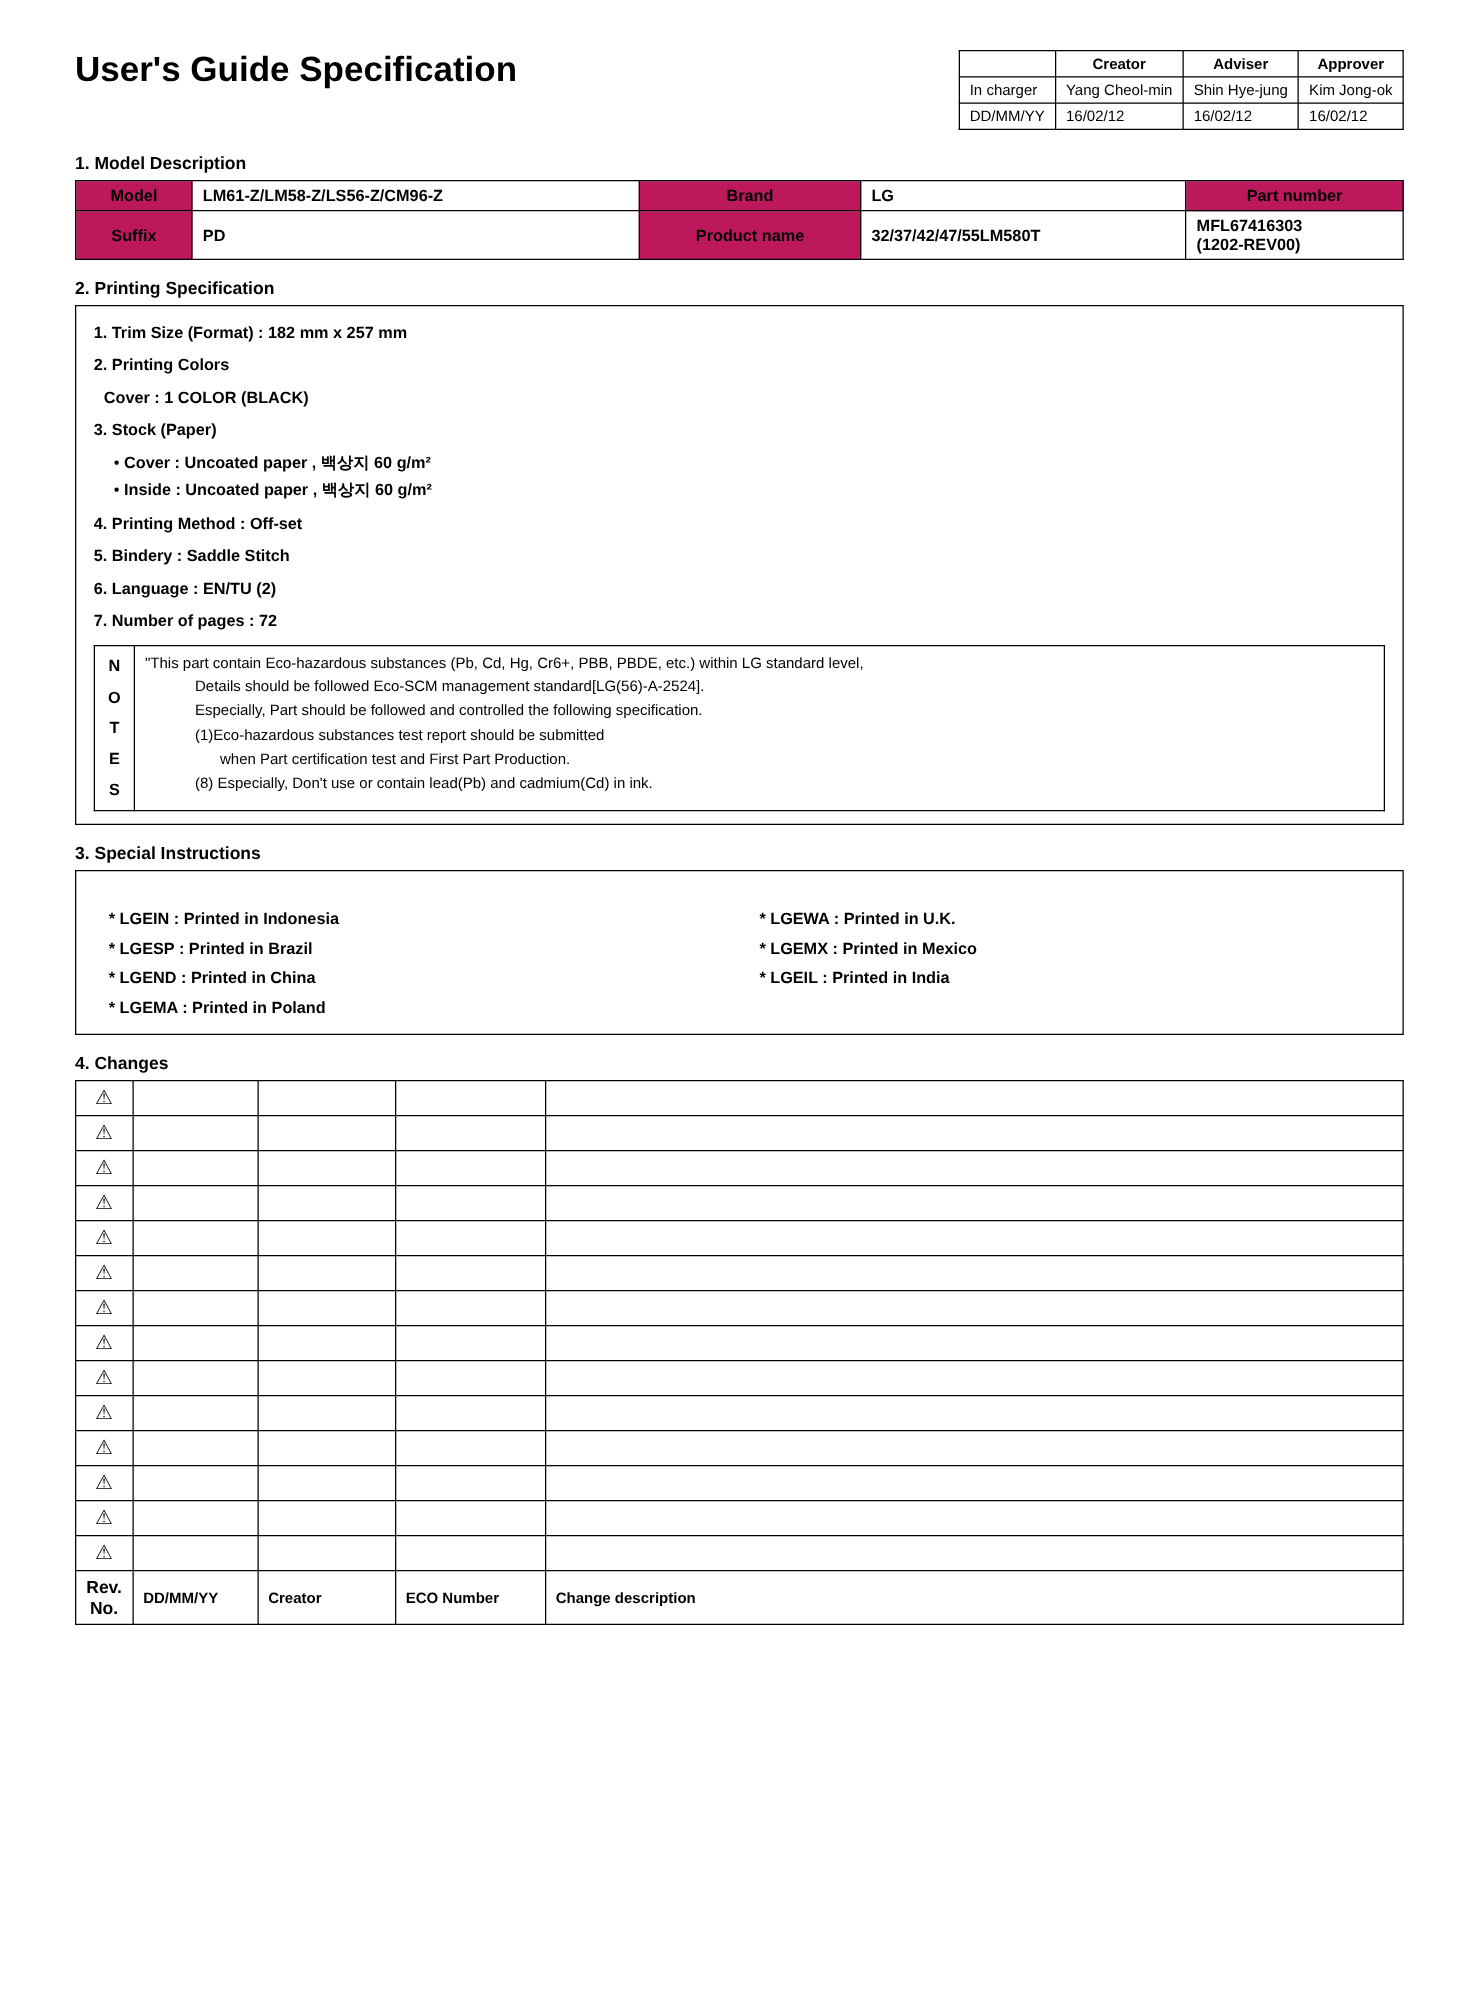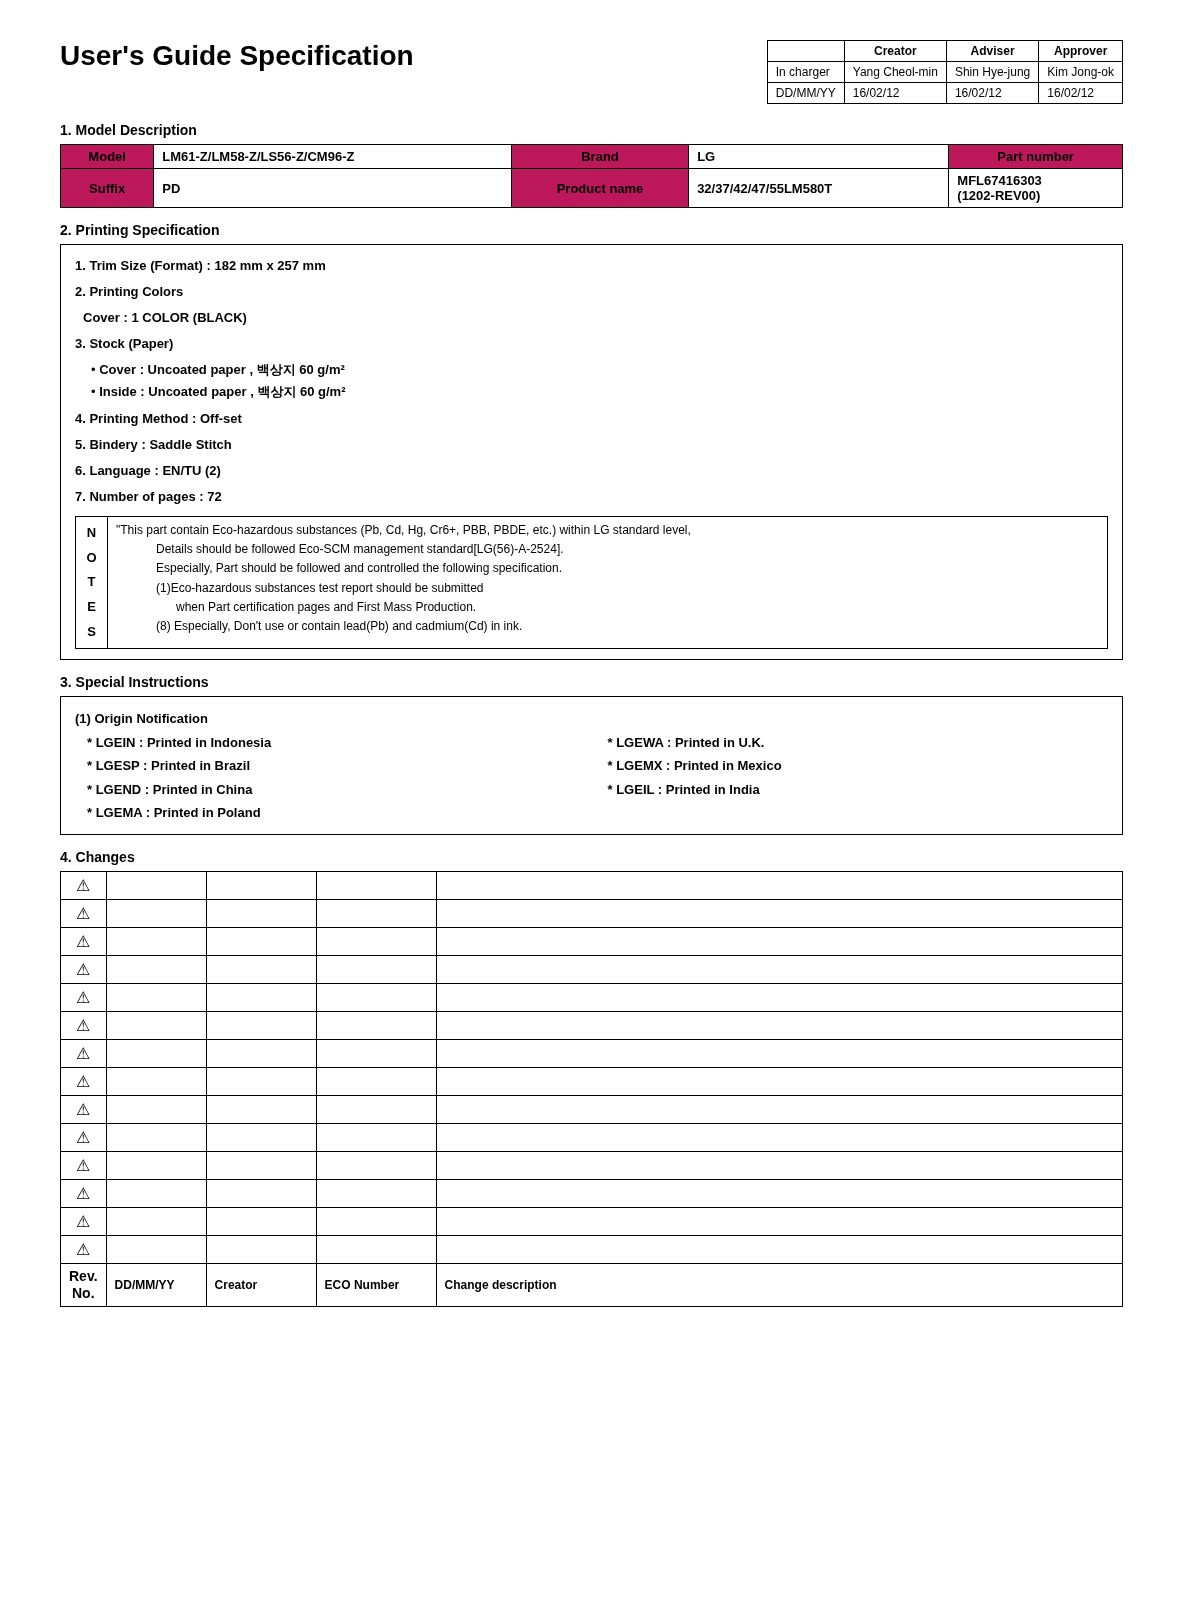--- a/index.html
+++ b/index.html
@@ -235,34 +235,31 @@
 
   <table class="notes-table">
     <tbody>
         <tr>
       <td class="notes-letters" style="width:32px; font-size:13px;">N<br>O<br>T<br>E<br>S</td>
       <td style="font-size:12px; line-height:1.6;">
         <div>"This part contain Eco-hazardous substances (Pb, Cd, Hg, Cr6+, PBB, PBDE, etc.) within LG standard level,</div>
         <div style="padding-left:40px;">Details should be followed Eco-SCM management standard[LG(56)-A-2524].</div>
         <div style="padding-left:40px;">Especially, Part should be followed and controlled the following specification.</div>
         <div style="padding-left:40px;">(1)Eco-hazardous substances test report should be submitted</div>
-        <div style="padding-left:60px;">when  Part certification pages and First Mass Production.</div>
+        <div style="padding-left:60px;">when  Part certification test and First Part Production.</div>
         <div style="padding-left:40px;">(8) Especially, Don't use or contain lead(Pb) and cadmium(Cd) in ink.</div>
       </td>
     </tr>
   </tbody>
     </table>
 </div>
 
 <div class="section-title">3. Special Instructions</div>
 <div class="instructions-box">
-  <div>
-    <span class="blue bold">(1) Origin Notification</span>
-  </div>
-  <div class="origin-grid" style="padding-left:12px; margin-top:0;">
+  <div class="origin-grid" style="padding-left:12px; margin-top:16px;">
     <div>
       <div><span class="blue bold">* LGEIN : Printed in Indonesia</span></div>
       <div><span class="blue bold">* LGESP : Printed in Brazil</span></div>
       <div><span class="blue bold">* LGEND : Printed in China</span></div>
       <div><span class="blue bold">* LGEMA : Printed in Poland</span></div>
     </div>
     <div>
       <div><span class="blue bold">* LGEWA : Printed in U.K.</span></div>
       <div><span class="blue bold">* LGEMX : Printed in Mexico</span></div>
       <div><span class="blue bold">* LGEIL : Printed in India</span></div>

